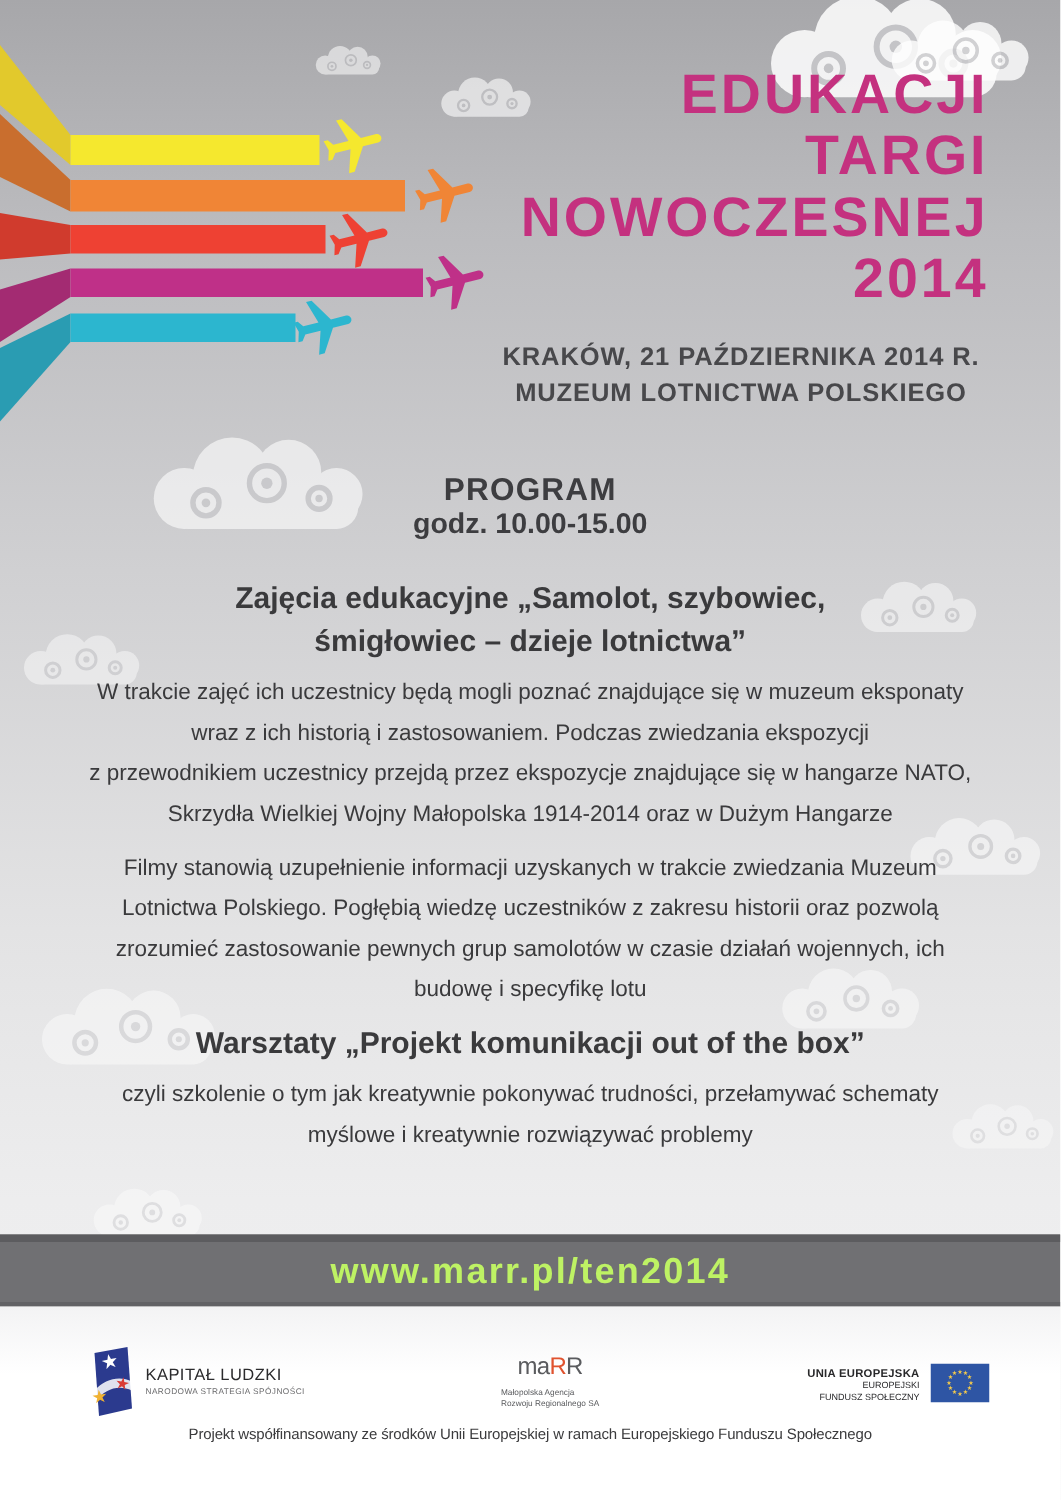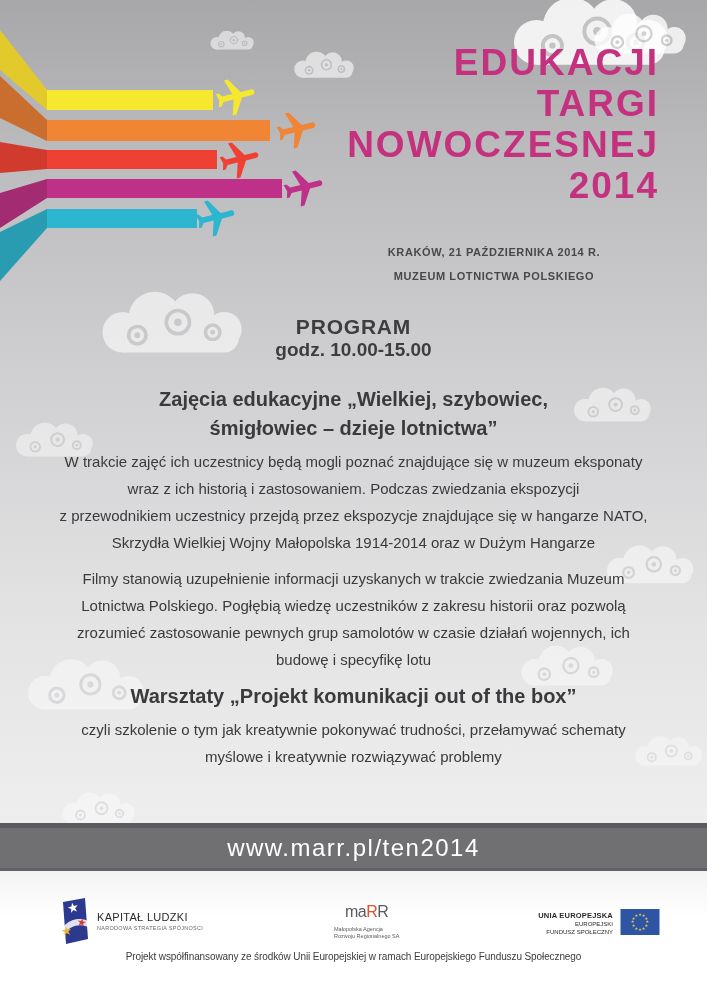--- a/index.html
+++ b/index.html
@@ -4,31 +4,31 @@
 <style>
   html,body{margin:0;padding:0;}
   .page{position:relative;width:707px;height:1000px;overflow:hidden;
     font-family:"Liberation Sans",sans-serif;
     background:linear-gradient(180deg,#a7a7aa 0%,#bbbbbe 15%,#d0d0d2 38%,#e3e3e4 62%,#ededee 80%,#f1f1f2 100%);}
   svg{display:block;}
   .clouds{position:absolute;left:0;top:0;pointer-events:none;}
   .stripes{position:absolute;left:0;top:0;}
   .header-right{position:absolute;top:42px;right:48px;width:330px;text-align:right;}
   .title-line{font-size:37px;font-weight:700;color:#c4317f;letter-spacing:2px;line-height:41px;}
-  .date-block{margin-top:34px;text-align:center;color:#48484b;font-weight:700;font-size:11px;letter-spacing:0.6px;line-height:24px;}
+  .date-block{margin-top:20px;text-align:center;color:#48484b;font-weight:700;font-size:17px;letter-spacing:0.6px;line-height:24px;}
   .program-header{position:absolute;top:315px;left:0;right:0;text-align:center;color:#3d3d40;}
   .program-title{font-size:21px;font-weight:700;letter-spacing:0.8px;}
   .program-hours{font-size:19px;font-weight:700;}
   .sections{position:absolute;top:385px;left:24px;right:24px;text-align:center;color:#3a3a3c;}
   .section{margin-bottom:9px;}
   .section-heading{font-size:20px;font-weight:700;line-height:29px;margin-bottom:5px;white-space:pre-line;}
   .section-body{font-size:15px;line-height:27px;white-space:pre-line;}
   .url-bar{position:absolute;top:823px;left:0;right:0;height:48px;box-sizing:border-box;
     background:#707073;border-top:5px solid #5c5c5f;border-bottom:3px solid #626265;text-align:center;}
-  .url-text{color:#ffffff;font-size:24px;letter-spacing:1.5px;line-height:40px;}
+  .url-text{color:#bef264;font-size:24px;letter-spacing:1.5px;line-height:40px;font-weight:bold;}
   .footer{position:absolute;top:871px;left:0;right:0;bottom:0;background:linear-gradient(#f3f3f4,#ffffff 35%);}
   .logo-kl{position:absolute;left:58px;top:26px;display:flex;gap:9px;}
   .kl-text{padding-top:14px;}
   .kl-name{font-size:11px;font-weight:400;color:#2b2b2d;letter-spacing:0.3px;}
   .kl-sub{font-size:5.5px;color:#6a6a6c;margin-top:2px;letter-spacing:0.3px;}
   .logo-marr{position:absolute;left:334px;top:30px;}
   .marr-word{font-size:16px;font-weight:400;letter-spacing:-0.5px;line-height:22px;text-align:center;}
   .marr-gray{color:#5a5b5e;}
   .marr-orange{color:#e0532f;}
   .marr-sub{font-size:5.5px;color:#5a5b5e;line-height:7px;margin-top:3px;white-space:pre-line;}
@@ -119,21 +119,21 @@
     </div>
   </div>
 
   <div class="program-header">
     <div class="program-title">PROGRAM</div>
     <div class="program-hours">godz. 10.00-15.00</div>
   </div>
 
   <div class="sections">
     <div class="section">
-      <div class="section-heading">Zajęcia edukacyjne „Wielkiej, szybowiec,
+      <div class="section-heading">Zajęcia edukacyjne „Samolot, szybowiec,
 śmigłowiec – dzieje lotnictwa”</div>
       <div class="section-body">W trakcie zajęć ich uczestnicy będą mogli poznać znajdujące się w muzeum eksponaty
 wraz z ich historią i zastosowaniem. Podczas zwiedzania ekspozycji
 z przewodnikiem uczestnicy przejdą przez ekspozycje znajdujące się w hangarze NATO,
 Skrzydła Wielkiej Wojny Małopolska 1914-2014 oraz w Dużym Hangarze</div>
     </div>
     <div class="section">
       <div class="section-body">Filmy stanowią uzupełnienie informacji uzyskanych w trakcie zwiedzania Muzeum
 Lotnictwa Polskiego. Pogłębią wiedzę uczestników z zakresu historii oraz pozwolą
 zrozumieć zastosowanie pewnych grup samolotów w czasie działań wojennych, ich

